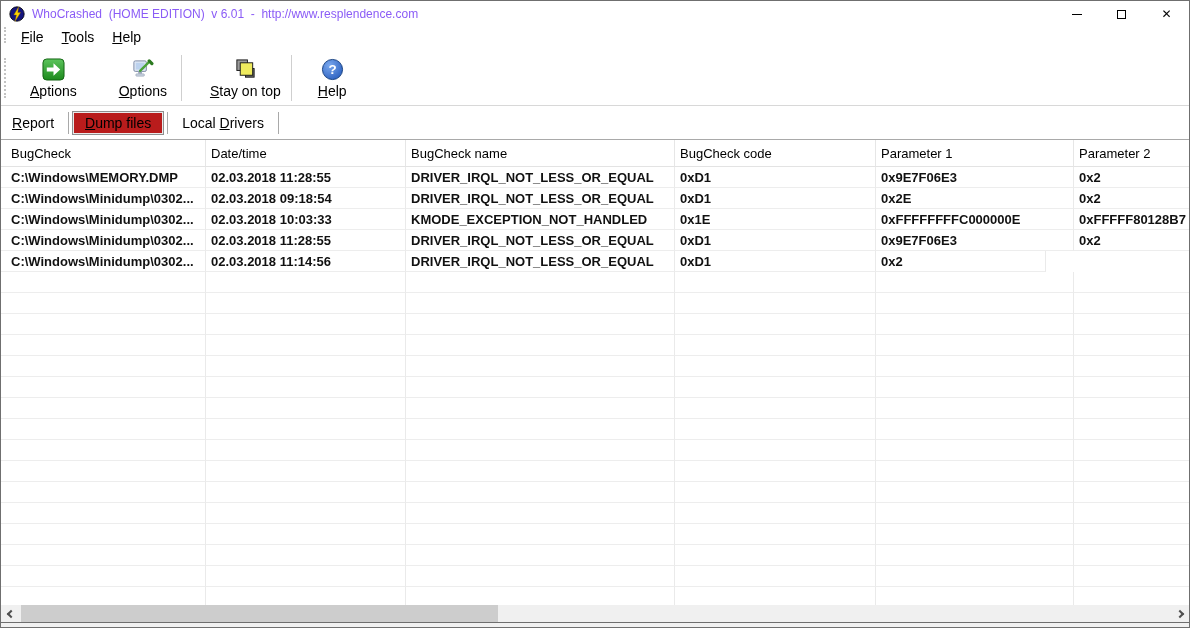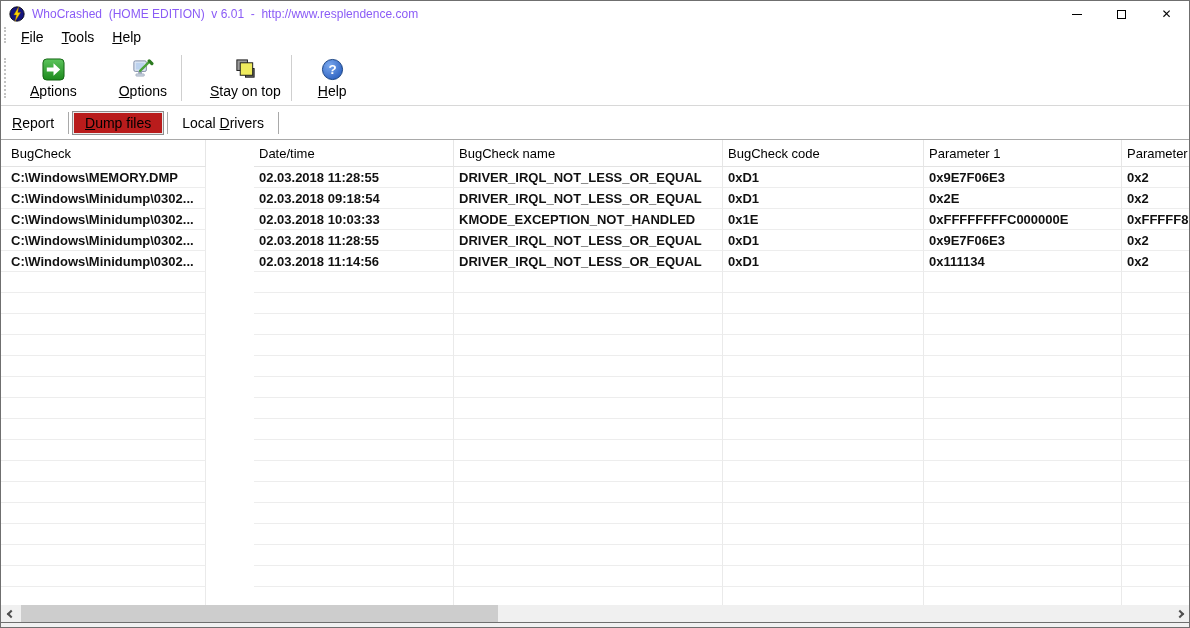--- a/index.html
+++ b/index.html
@@ -40,21 +40,21 @@
   .table { height:466px; border-top:1px solid #a9a9a9; overflow:hidden; background:#fff; }
   .thead { display:flex; height:27px; }
   .hcell { display:flex; align-items:center; font-size:13px; color:#000;
            border-right:1px solid #e6e6e6; border-bottom:1px solid #e3e3e3;
            padding-left:5px; overflow:hidden; white-space:nowrap; flex:0 0 auto; }
   .trow { display:flex; height:21px;font-weight:bold; }
   .tcell { display:flex; align-items:center; font-size:13px; color:#111;
            border-right:1px solid #eaeaea; border-bottom:1px solid #ededed;
            padding-left:5px; overflow:hidden; white-space:nowrap; flex:0 0 auto; }
   .c0 { width:205px; padding-left:10px; }
-  .c1 { width:200px;margin-left:48px; }
+  .c1 { width:200px; }
   .c2 { width:269px; }
   .c3 { width:201px;text-align:right; }
   .c4 { width:198px; }
   .c5 { width:170px; }
   
   .hscroll { height:17px; background:#f0f0f0; position:relative; display:flex; align-items:center; }
   .scroll-btn { width:17px; height:17px; display:flex; align-items:center; justify-content:center; flex:0 0 auto; }
   .scroll-btn.right { margin-left:auto; }
   .chev { width:6px; height:6px; border-left:2px solid #4f4f4f; border-bottom:2px solid #4f4f4f; }
   .chev.left { transform:rotate(45deg); margin-left:2px; }
@@ -200,21 +200,20 @@
           <div class="tcell c2">DRIVER_IRQL_NOT_LESS_OR_EQUAL</div>
           <div class="tcell c3">0xD1</div>
           <div class="tcell c4">0x9E7F06E3</div>
           <div class="tcell c5">0x2</div>
         </div>
         <div class="trow">
           <div class="tcell c0">C:\Windows\Minidump\0302...</div>
           <div class="tcell c1">02.03.2018 11:14:56</div>
           <div class="tcell c2">DRIVER_IRQL_NOT_LESS_OR_EQUAL</div>
           <div class="tcell c3">0xD1</div>
-          <div class="tcell c4">0x111134</div>
           <div class="tcell c5">0x2</div>
         </div>
         <div class="trow">
           <div class="tcell c0"></div>
           <div class="tcell c1"></div>
           <div class="tcell c2"></div>
           <div class="tcell c3"></div>
           <div class="tcell c4"></div>
           <div class="tcell c5"></div>
         </div>

